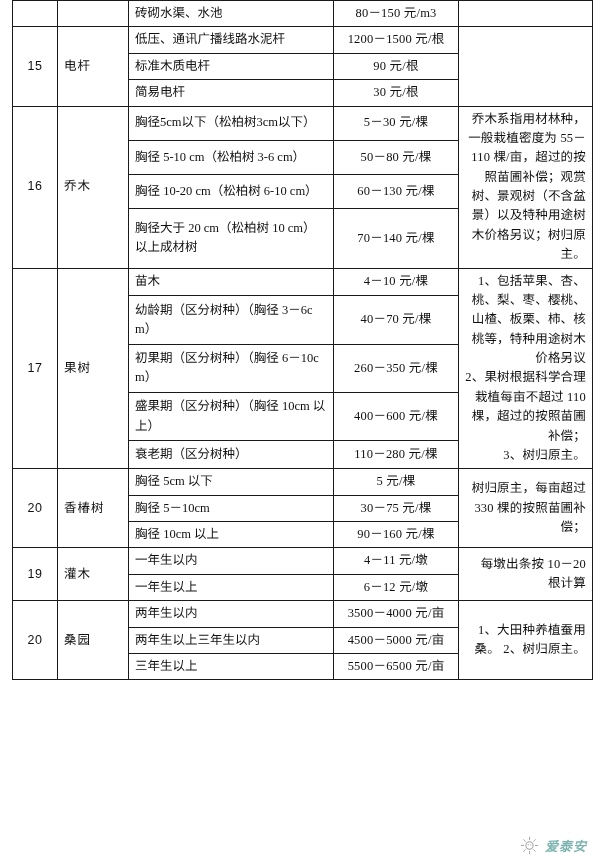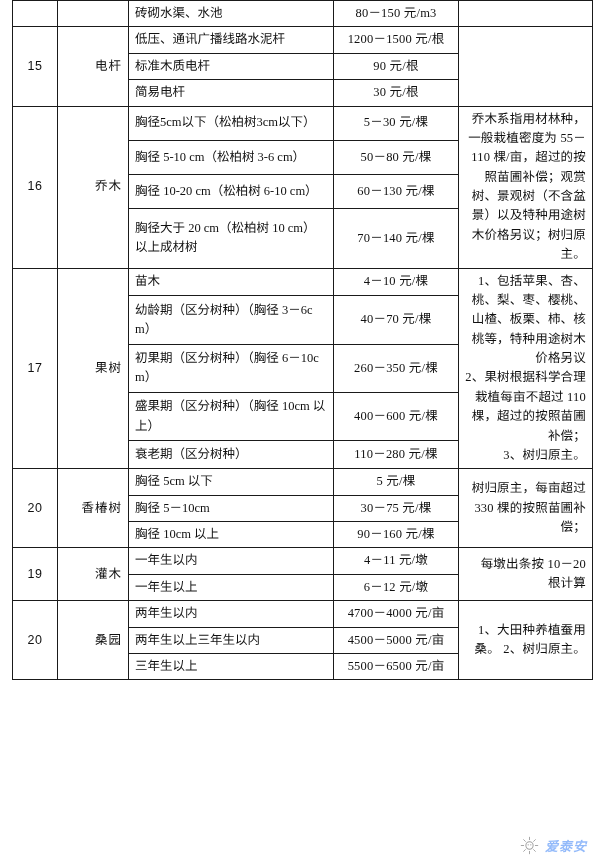--- a/index.html
+++ b/index.html
@@ -52,21 +52,21 @@
   col.c-rem   { width: 134px; }
 
   td.idx {
     text-align: center;
     font-family: "Liberation Sans", "DejaVu Sans", sans-serif;
     font-size: 12.5px;
     letter-spacing: 0.5px;
     margin-left: 21px;
   }
   td.cat {
-    text-align: right;
+    text-align: left;
     letter-spacing: 1px;
   }
   td.desc {
     text-align: left;
     padding-left: 8px;
   }
   td.price {
     text-align: center;
     letter-spacing: 0.2px;
     margin-top: 32px;
@@ -98,21 +98,21 @@
     height: 19px;
     position: relative;
     flex: 0 0 auto;
   }
   .watermark .wm-logo svg { display: block; }
   .watermark .wm-text {
     font-family: "Liberation Serif", "DejaVu Serif", serif;
     font-size: 13px;
     font-style: italic;
     font-weight: bold;
-    color: #3b82f6;
+    color: #0f766e;
     letter-spacing: 1px;
     white-space: nowrap;
   }
 </style>
 </head>
 <body>
 
 <div class="page">
 
   <table class="comp-table">
@@ -225,21 +225,21 @@
           </td>
         </tr>
         <tr>
           <td class="desc">一年生以上</td>
           <td class="price">6－12 元/墩</td>
         </tr>
         <tr>
           <td class="idx" rowspan="3">20</td>
           <td class="cat" rowspan="3">桑园</td>
           <td class="desc">两年生以内</td>
-          <td class="price">4700－4000 元/亩</td>
+          <td class="price">3500－4000 元/亩</td>
           <td class="remark" rowspan="3">
             <span class="remark-line">1、大田种养植蚕用桑。        2、树归原主。</span>
           </td>
         </tr>
         <tr>
           <td class="desc">两年生以上三年生以内</td>
           <td class="price">4500－5000 元/亩</td>
         </tr>
         <tr>
           <td class="desc">三年生以上</td>

